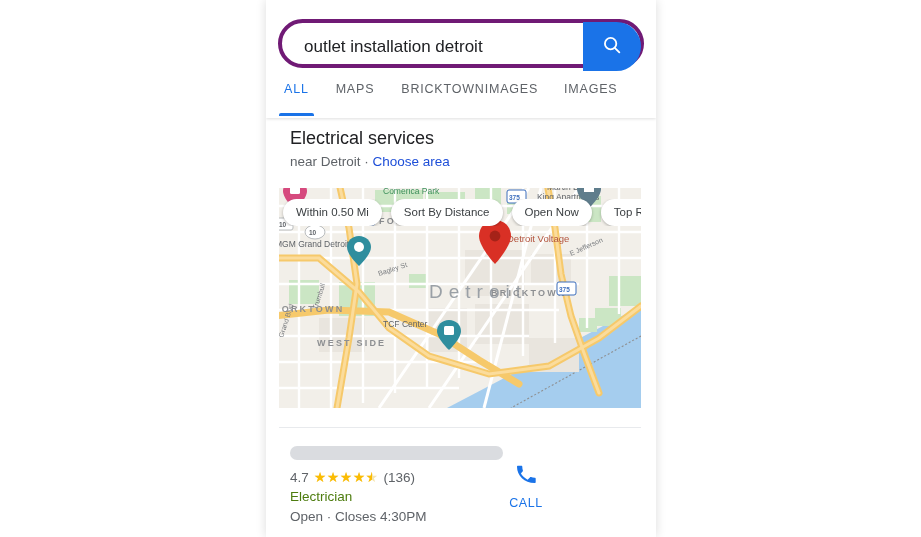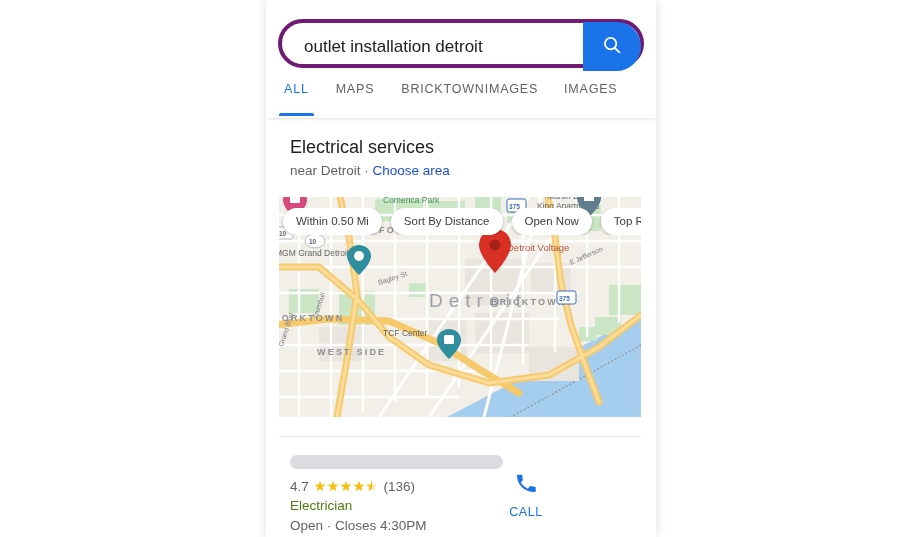--- a/index.html
+++ b/index.html
@@ -121,21 +121,21 @@
     bottom: -2px;
     height: 3px;
     background: #1a73e8;
     border-radius: 2px 2px 0 0;
   }
 
   
   .body {
     position: absolute;
     left: 0;
-    top: 115px;
+    top: 106px;
     width: 390px;
     height: 419px;
     background: #ffffff;
   }
 
   .local-title {
     position: absolute;
     left: 24px;
     top: 22px;
     font-size: 18px;

